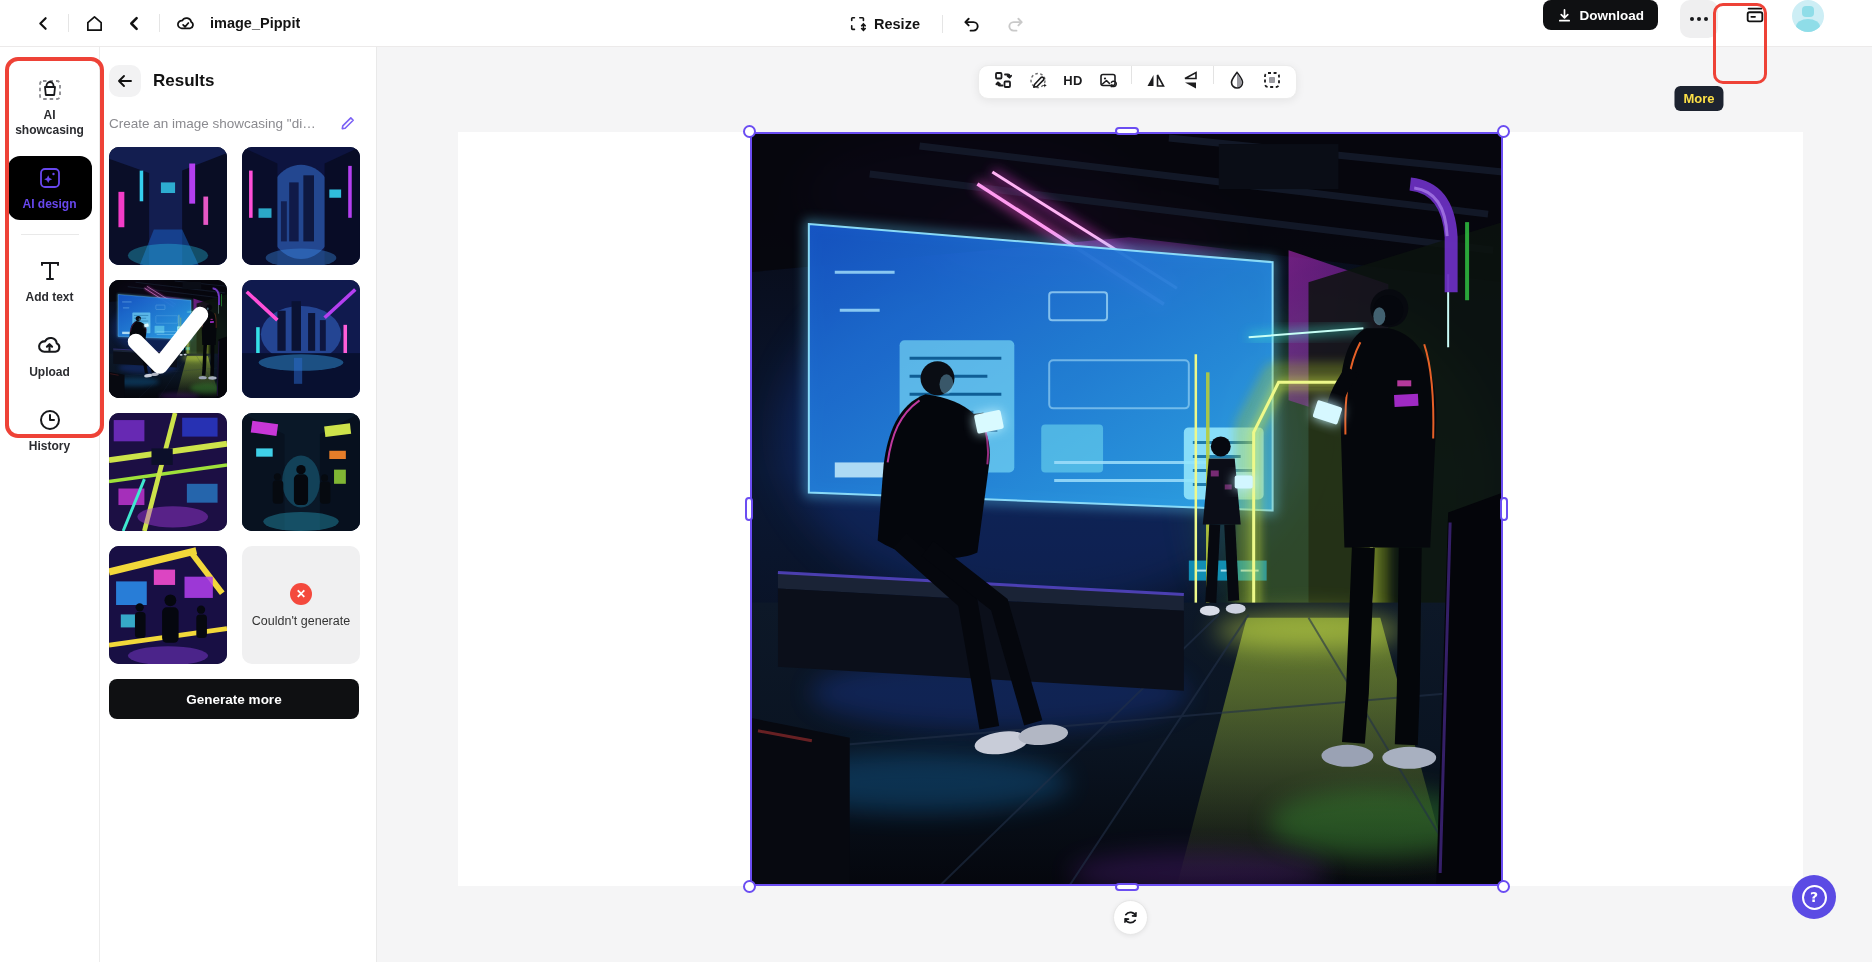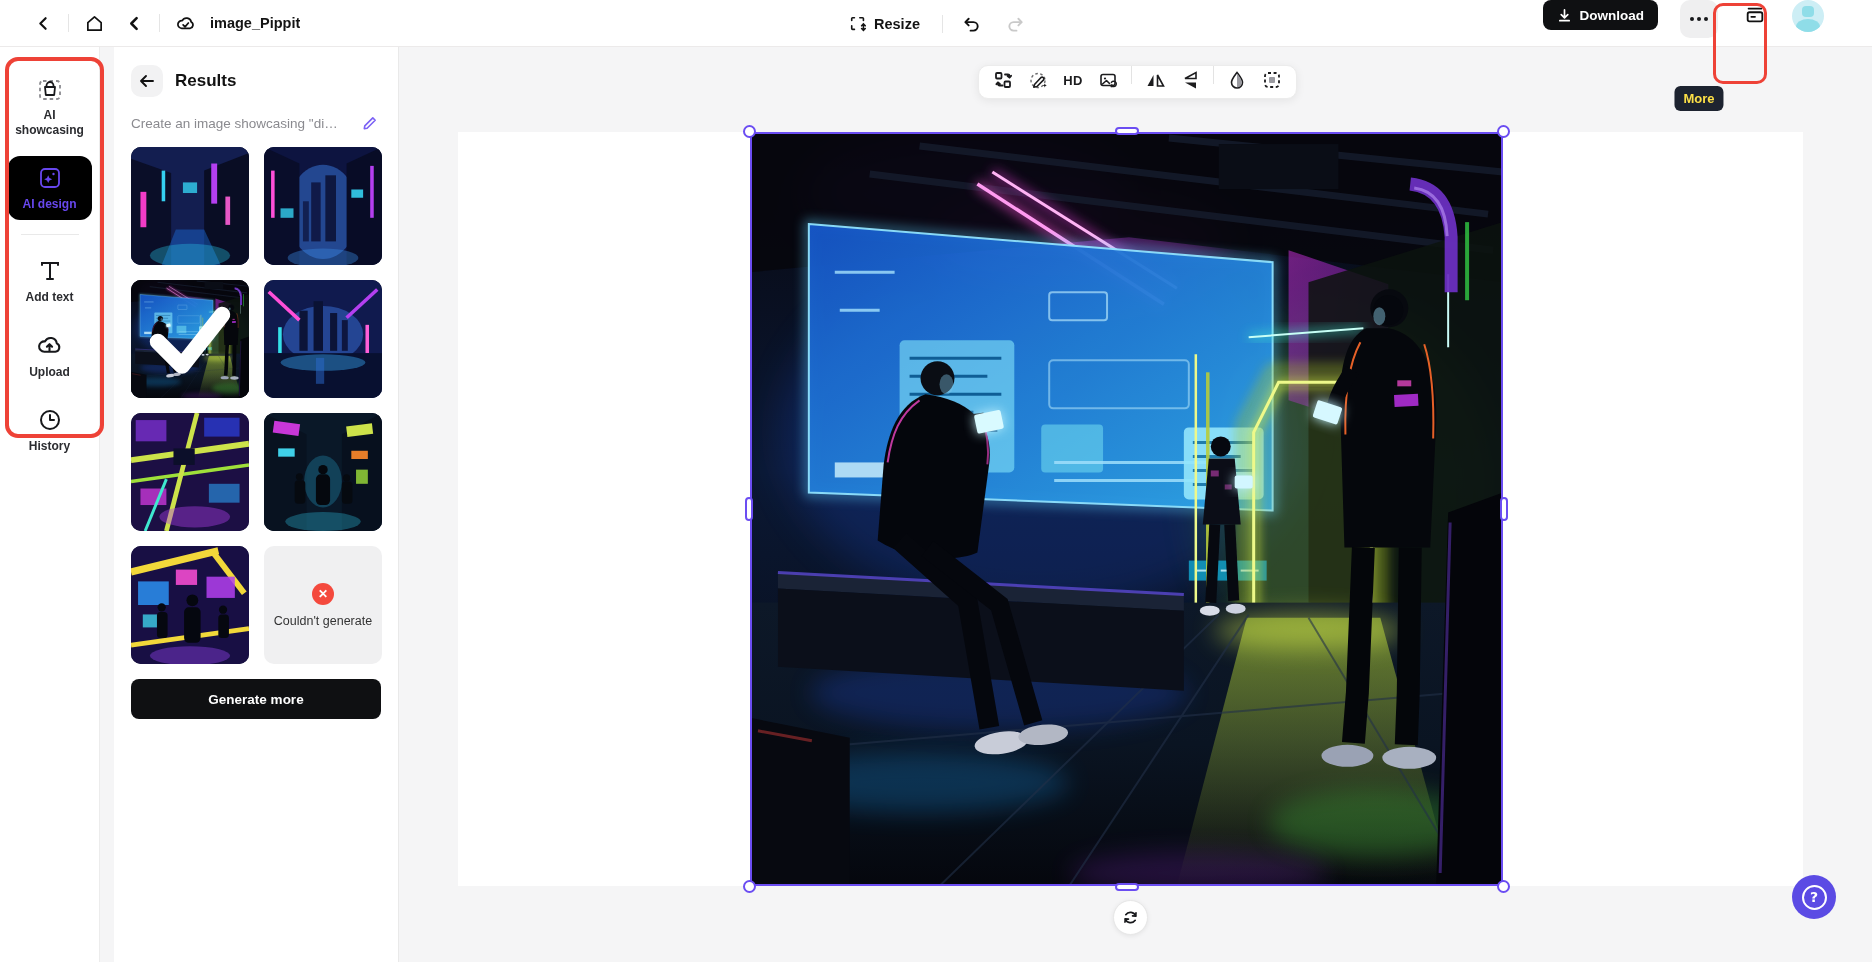--- a/index.html
+++ b/index.html
@@ -66,21 +66,21 @@
     width:84px; padding:9px 4px 8px; border-radius:12px; margin-bottom:10px;
     display:flex; flex-direction:column; align-items:center; gap:6px; cursor:pointer; color:#17181b;
   }
   .side-item .lbl { font-size:12px; font-weight:bold; color:#2b2c30; text-align:center; line-height:1.25; width:72px; }
   .side-item.active { background:#000000; color:#6747ed; }
   .side-item.active .lbl { color:#6747ed; }
   .side-divider { width:58px; height:1px; background:#e9e9e9; margin:4px 0 14px; }
 
   
   .panel {
-    position:absolute; top:47px; left:114px; bottom:0; width:285px;
+    position:absolute; top:47px; left:92px; bottom:0; width:285px;
     background:#fff; border-right:1px solid #e9e9e9; z-index:15; padding:18px 17px 0;
   }
   .panel-head { display:flex; align-items:center; gap:12px; }
   .back-btn {
     width:32px; height:32px; border:none; border-radius:10px; background:#f2f2f3;
     display:flex; align-items:center; justify-content:center; cursor:pointer; color:#111;
   }
   .panel-title { font-size:17px; font-weight:bold; color:#121212; }
   .prompt-row { display:flex; align-items:center; gap:8px; margin-top:16px; }
   .prompt-text {

